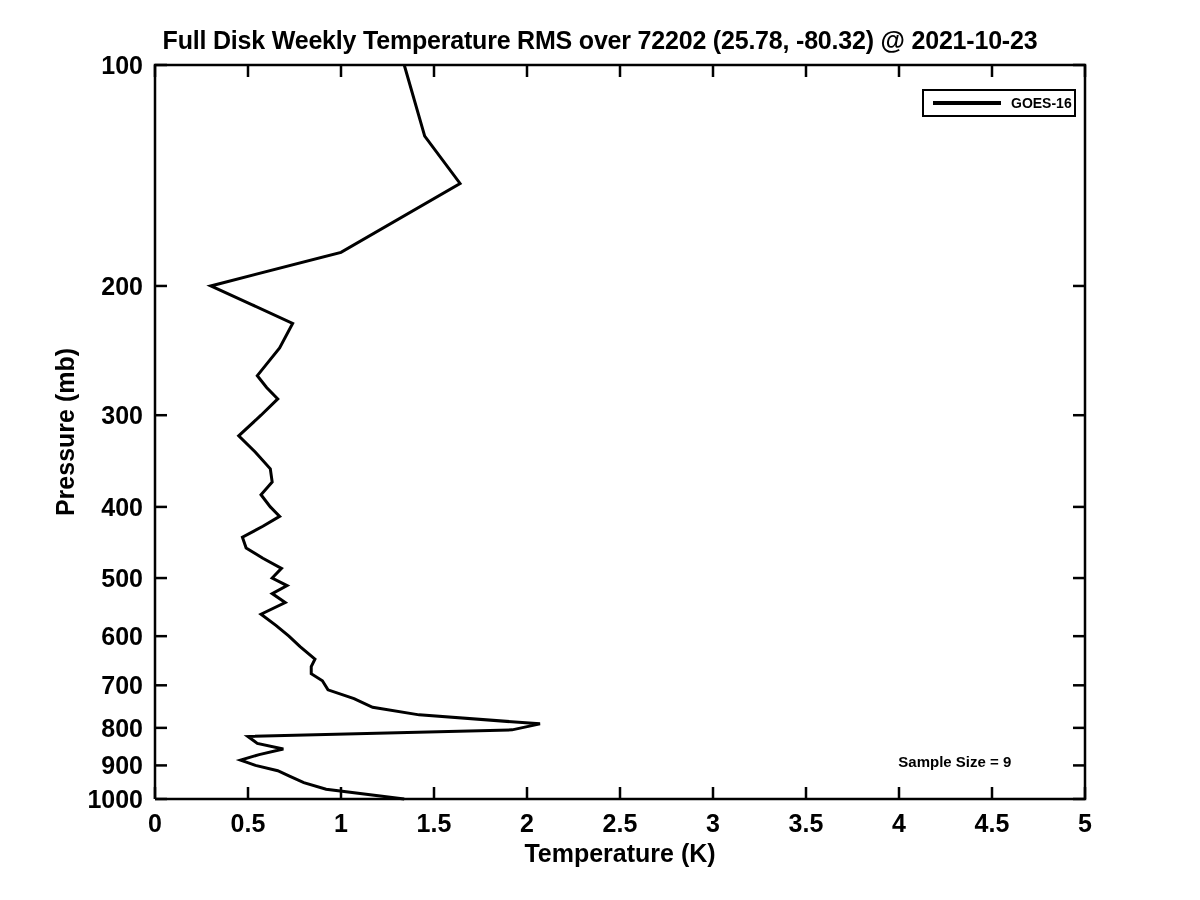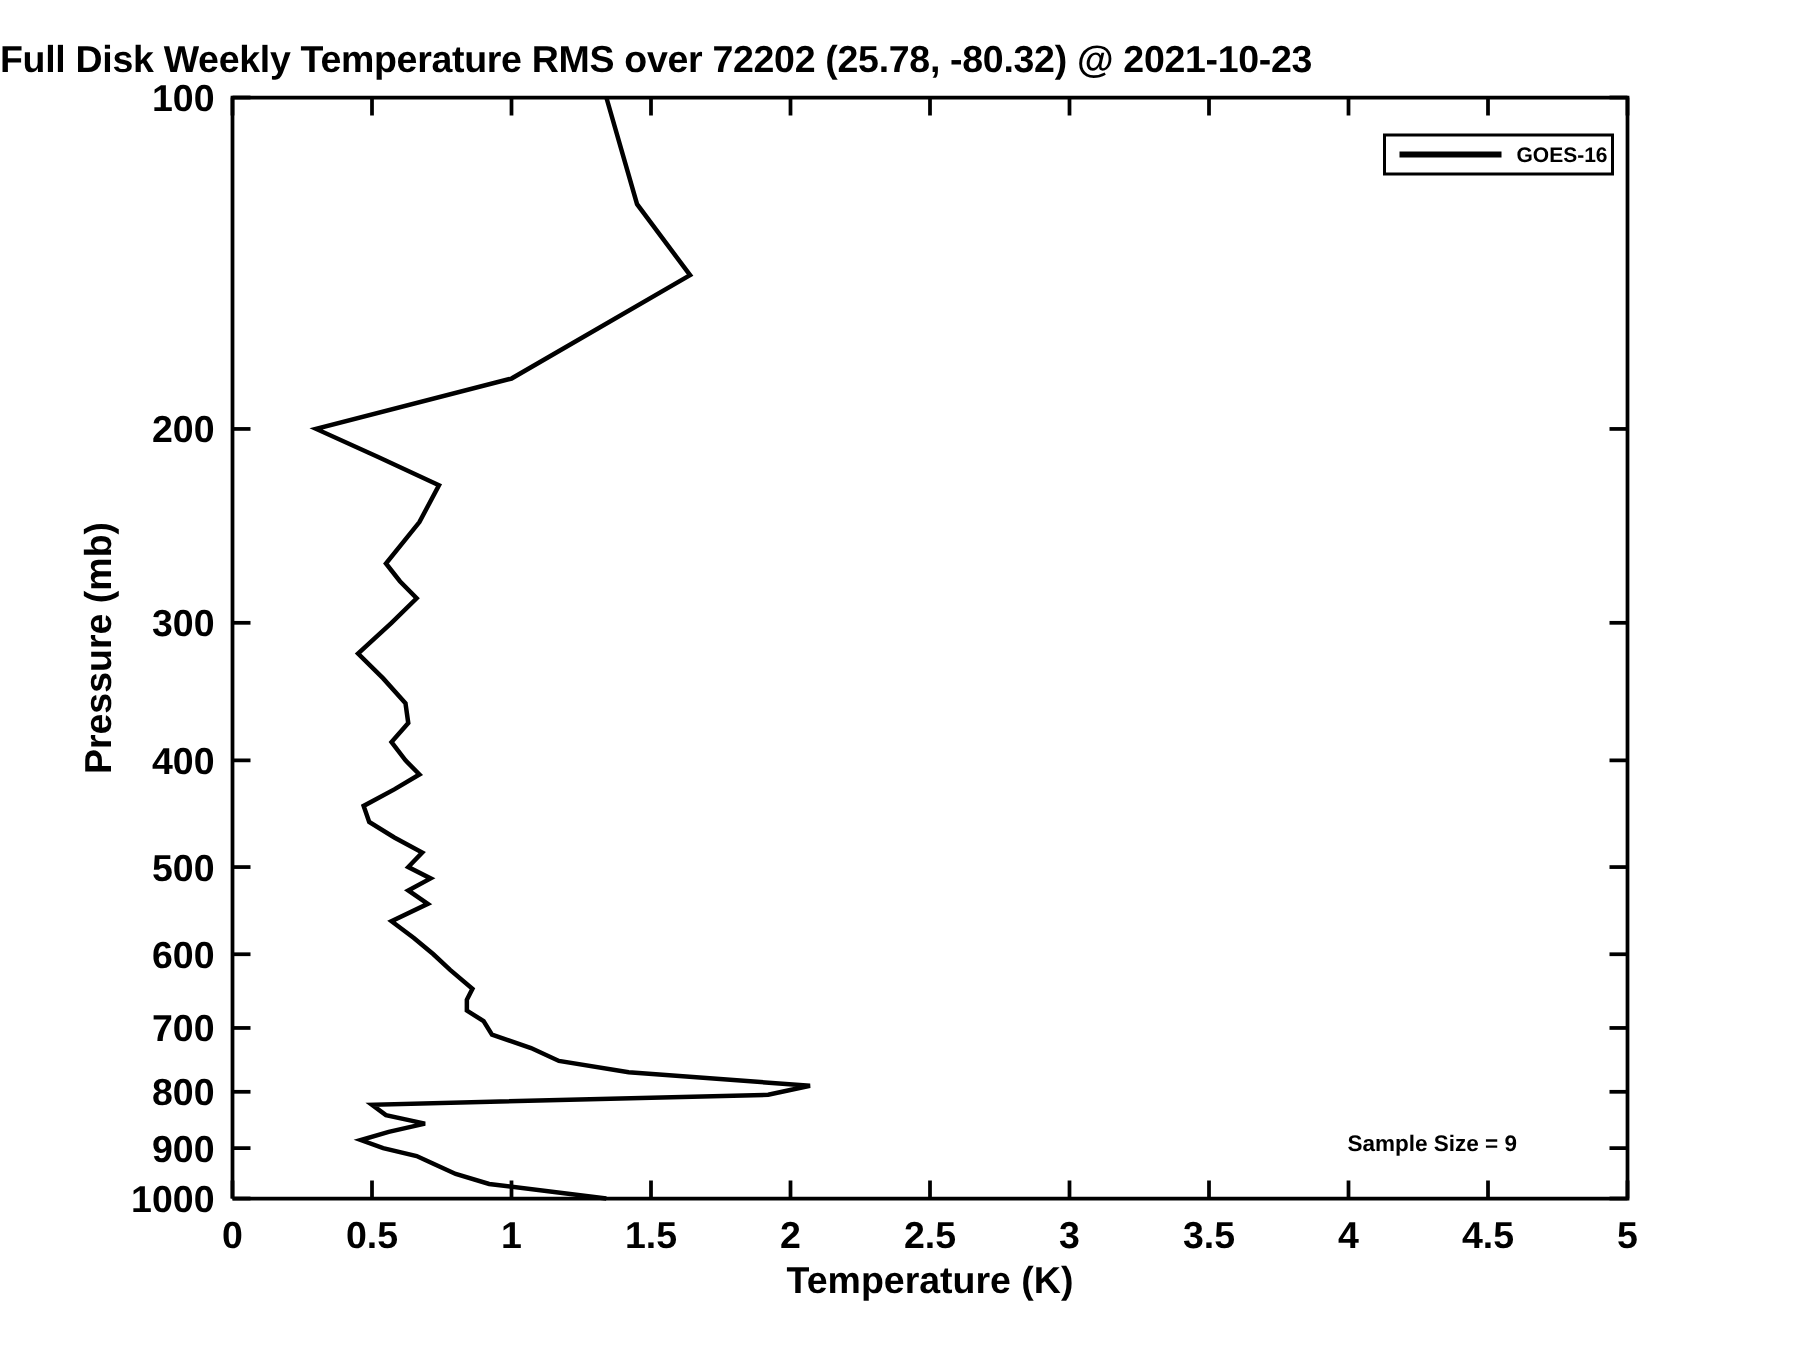--- a/index.html
+++ b/index.html
@@ -17,20 +17,21 @@
     position: relative;
     width: 1200px;
     height: 900px;
     background: #ffffff;
   }
   #chart-title {
     position: absolute;
     left: 0;
     top: 26px;
     width: 1200px;
+    text-align: center;
     font-size: 25px;
     font-weight: bold;
     color: #000000;
     letter-spacing: -0.2px;
     white-space: nowrap;
   }
   #plot-svg {
     position: absolute;
     left: 0;
     top: 0;

